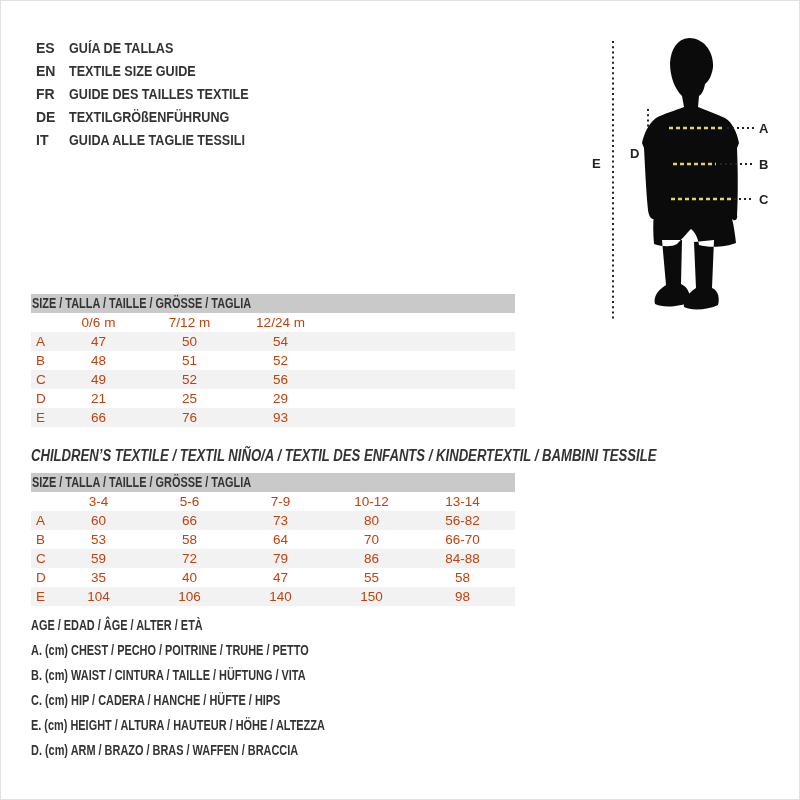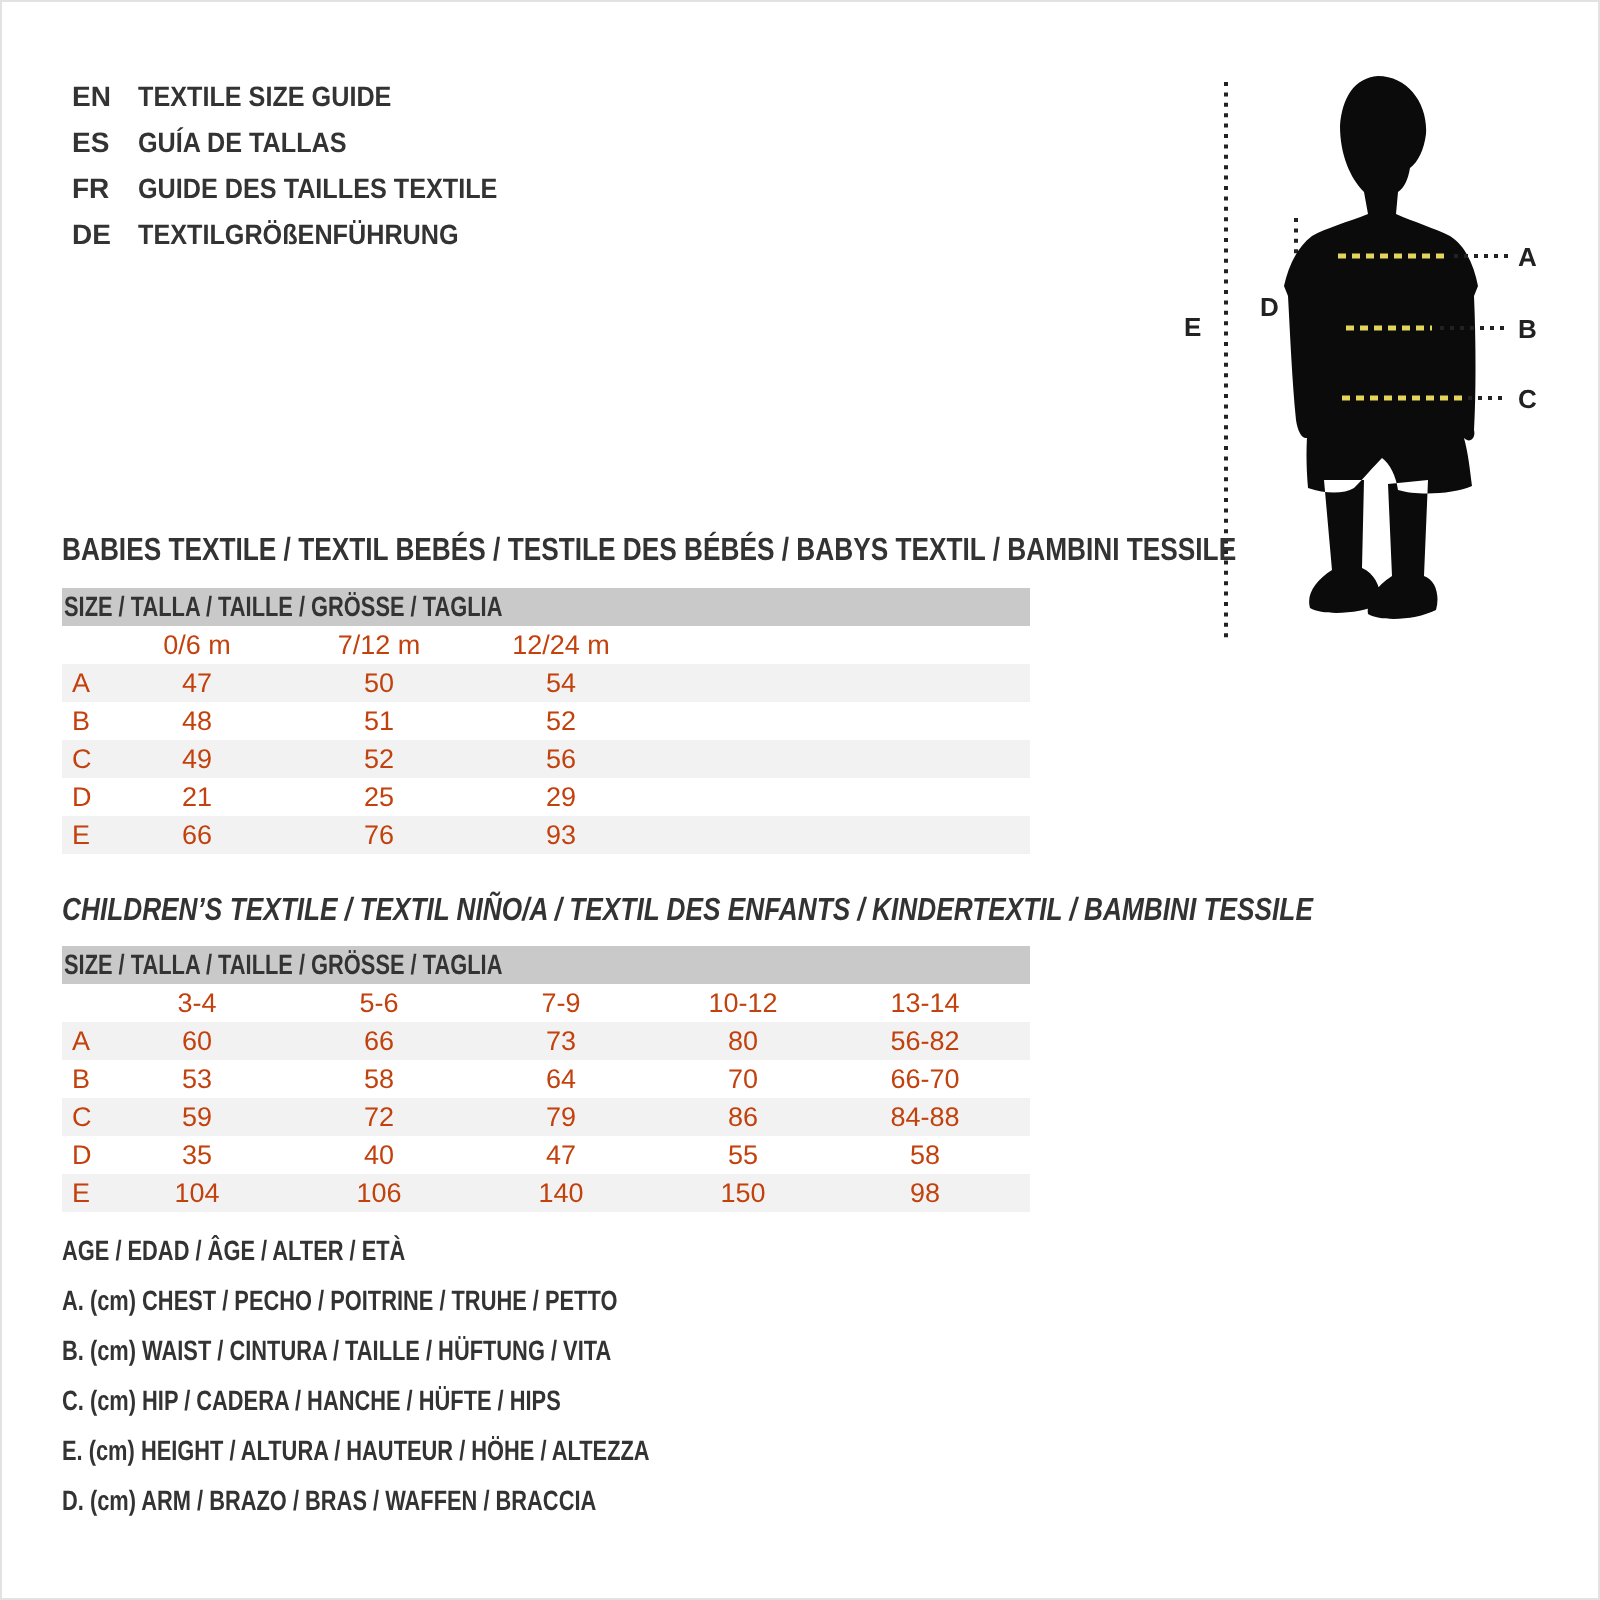--- a/index.html
+++ b/index.html
@@ -48,34 +48,38 @@
   .legend { position:absolute; left:30px; top:612px; }
   .legend-line { height:25px; line-height:25px; font-size:14px; font-weight:700; white-space:nowrap; }
 </style>
 </head>
 <body>
 
 <div class="page">
 
   <div class="lang-block">
     <div class="lang-row">
+      <span class="lang-code">ES</span>
+      <span class="cond90">GUÍA DE TALLAS</span>
+    </div>
+    <div class="lang-row">
       <span class="lang-code">EN</span>
       <span class="cond90">TEXTILE SIZE GUIDE</span>
     </div>
     <div class="lang-row">
-      <span class="lang-code">ES</span>
-      <span class="cond90">GUÍA DE TALLAS</span>
-    </div>
-    <div class="lang-row">
       <span class="lang-code">FR</span>
       <span class="cond90">GUIDE DES TAILLES TEXTILE</span>
     </div>
     <div class="lang-row">
       <span class="lang-code">DE</span>
       <span class="cond90">TEXTILGRÖßENFÜHRUNG</span>
+    </div>
+    <div class="lang-row">
+      <span class="lang-code">IT</span>
+      <span class="cond90">GUIDA ALLE TAGLIE TESSILI</span>
     </div>
   </div>
 
   <div class="figure">
     <svg viewBox="0 0 210 295">
 
       <line x1="27" y1="15" x2="27" y2="293" stroke-width="2" stroke-dasharray="2 3.2" stroke="#222222"></line>
 
       <line x1="62" y1="83" x2="62" y2="170" stroke-width="2" stroke-dasharray="2 3.2" stroke="#222222"></line>
 
@@ -103,23 +107,20 @@
       <line x1="148" y1="173" x2="168" y2="173" stroke-width="2" stroke-dasharray="2 3" stroke="#222222"></line>
 
       <text x="173" y="107" fill="#222222">A</text>
       <text x="173" y="143" fill="#222222">B</text>
       <text x="173" y="178" fill="#222222">C</text>
       <text x="44" y="132" fill="#222222">D</text>
       <text x="6" y="142" fill="#222222">E</text>
     </svg>
   </div>
 
-  <div class="section-title babies-title">
-    <span class="cond">BABIES TEXTILE / TEXTIL BEBÉS / TESTILE DES BÉBÉS / BABYS TEXTIL / BAMBINI TESSILE</span>
-  </div>
   <div class="size-bar babies-bar" style="background-color: rgb(201, 201, 201);">
     <span class="cond78">SIZE / TALLA / TAILLE / GRÖSSE / TAGLIA</span>
   </div>
   <table class="size-table babies-table">
     <colgroup>
         <col style="width:22px">
         <col style="width:91px">
         <col style="width:91px">
         <col style="width:91px">
         <col>

